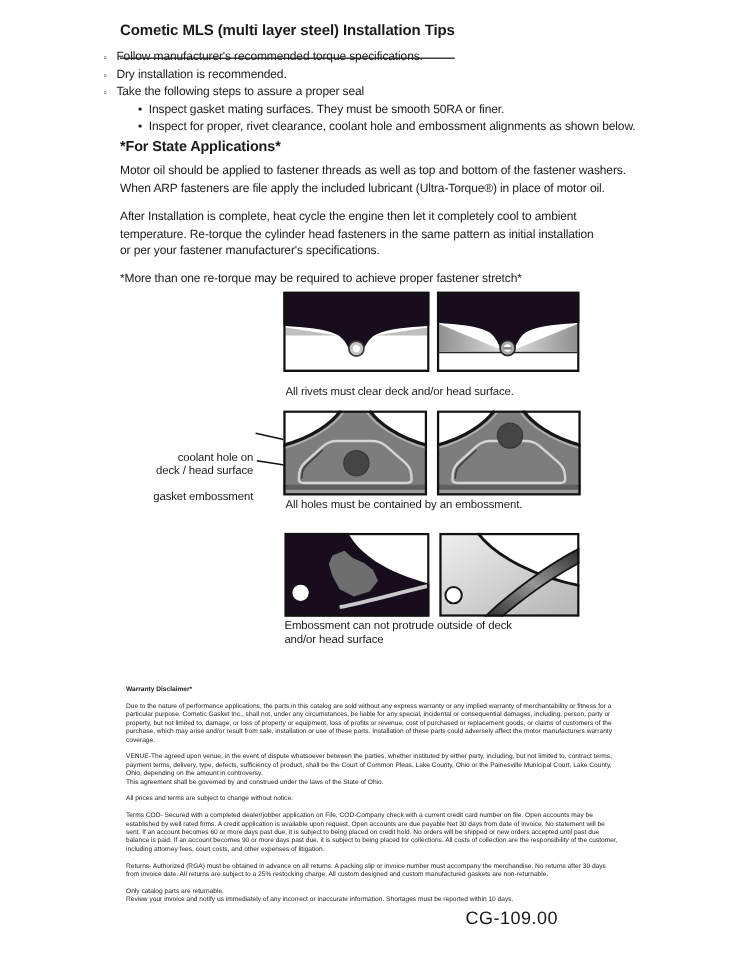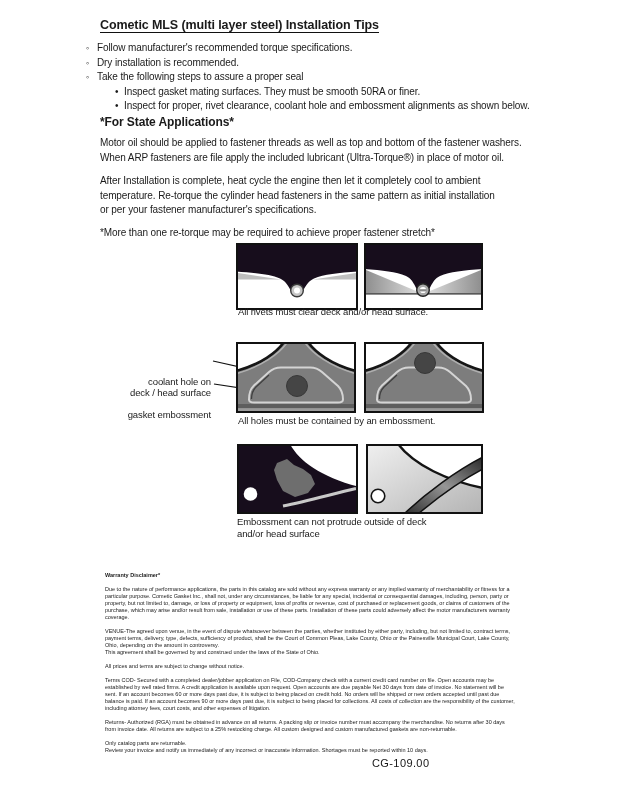--- a/index.html
+++ b/index.html
@@ -1,40 +1,40 @@
 <!DOCTYPE html>
 <html><head>
 <meta charset="utf-8">
 <style>
   html,body{margin:0;padding:0;background:#ffffff;}
   .page{position:relative;width:618px;height:800px;background:#ffffff;overflow:hidden;
         font-family:"Liberation Sans", sans-serif;color:#1a1a1a;}
   .abs{position:absolute;}
   .title{position:absolute;left:100px;top:18px;margin:0;font-size:12.5px;font-weight:bold;
-         letter-spacing:-0.1px;border-bottom:1.6px solid #111;padding-bottom:0;white-space:nowrap;}
+         letter-spacing:-0.1px;border-bottom:1.6px solid #111;padding-bottom:16px;white-space:nowrap;}
   .bullets{position:absolute;left:86px;top:41px;font-size:10px;letter-spacing:-0.1px;}
   .brow{display:flex;align-items:flex-start;line-height:14.6px;white-space:nowrap;}
   .brow .m{width:11px;display:inline-block;font-size:9px;}
   .brow.sub{padding-left:29px;}
   .brow.sub .m{width:9px;font-size:10px;}
   .diesel{position:absolute;left:100px;top:115px;width:440px;font-size:10px;letter-spacing:-0.1px;}
   .diesel h2{margin:0 0 7px 0;font-size:12px;font-weight:bold;letter-spacing:-0.1px;}
   .para{margin:0 0 9px 0;}
   .para div{line-height:14.6px;white-space:nowrap;}
   .dlabel{position:absolute;font-size:13px;letter-spacing:0.3px;text-align:center;color:#151515;margin-top:28px;}
   .panel{position:absolute;display:block;}
   .caption{position:absolute;font-size:9.5px;letter-spacing:-0.1px;line-height:11.5px;white-space:nowrap;}
   .sidelabel{position:absolute;font-size:9.5px;letter-spacing:-0.1px;line-height:11px;
              text-align:right;width:103px;left:108px;margin-top:32px;}
   .fp{position:absolute;left:105px;top:572px;width:412px;font-size:5.5px;line-height:7px;
       letter-spacing:0;color:#222;}
   .fp .fph{font-weight:bold;margin:0 0 7px 0;}
   .fp p{margin:0 0 7px 0;}
   .fp p.tight{margin-bottom:0;}
-  .footer{position:absolute;left:372px;top:757px;font-size:11px;letter-spacing:0.4px;color:#161616;}
+  .footer{position:absolute;left:388px;top:757px;font-size:15px;letter-spacing:0.4px;color:#161616;}
   .defsvg{position:absolute;width:0;height:0;}
 </style>
 </head>
 <body>
 
 <div class="page">
 
   <svg class="defsvg">
     <defs>
       <linearGradient id="g1l" x1="0" y1="0" x2="1" y2="0">
@@ -116,21 +116,21 @@
     <polygon points="117,27 61,50 117,50" fill="url(#g1r)"></polygon>
     <path d="M0,0 H119 V26 C99,27.5 86,28.5 76,33 C66,37.5 67,50 59,50.5 C51,50 52,37.5 42,33 C32,28.5 19,27.5 0,26 Z" fill="#170d1c"></path>
     <rect x="2" y="51.2" width="115" height="13.6" fill="#ffffff"></rect>
     <line x1="2" y1="50.8" x2="117" y2="50.8" stroke="#222222" stroke-width="1.2"></line>
     <circle cx="59" cy="47" r="6.3" fill="#a9a9a9" stroke="#222222" stroke-width="1.4"></circle>
     <circle cx="59" cy="47" r="3.1" fill="#ffffff"></circle>
     <rect x="55.5" y="46.2" width="7" height="2.2" fill="#8a8a8a"></rect>
     <rect x="1" y="1" width="117" height="65" fill="none" stroke="#111111" stroke-width="2"></rect>
   </svg>
 
-  <div class="caption" style="left:238px;top:306px">All rivets must clear deck and/or head surface.</div>
+  <div class="caption" style="left:238px;top:321px">All rivets must clear deck and/or head surface.</div>
 
   <div class="dlabel" style="left:236px;top:328px;width:120px">RIGHT</div>
   <div class="dlabel" style="left:364px;top:328px;width:120px">WRONG</div>
 
   <div class="sidelabel" style="top:344px">
     <div>coolant hole on</div>
     <div>deck / head surface</div>
   </div>
   <div class="sidelabel" style="top:377px">gasket embossment</div>
 

